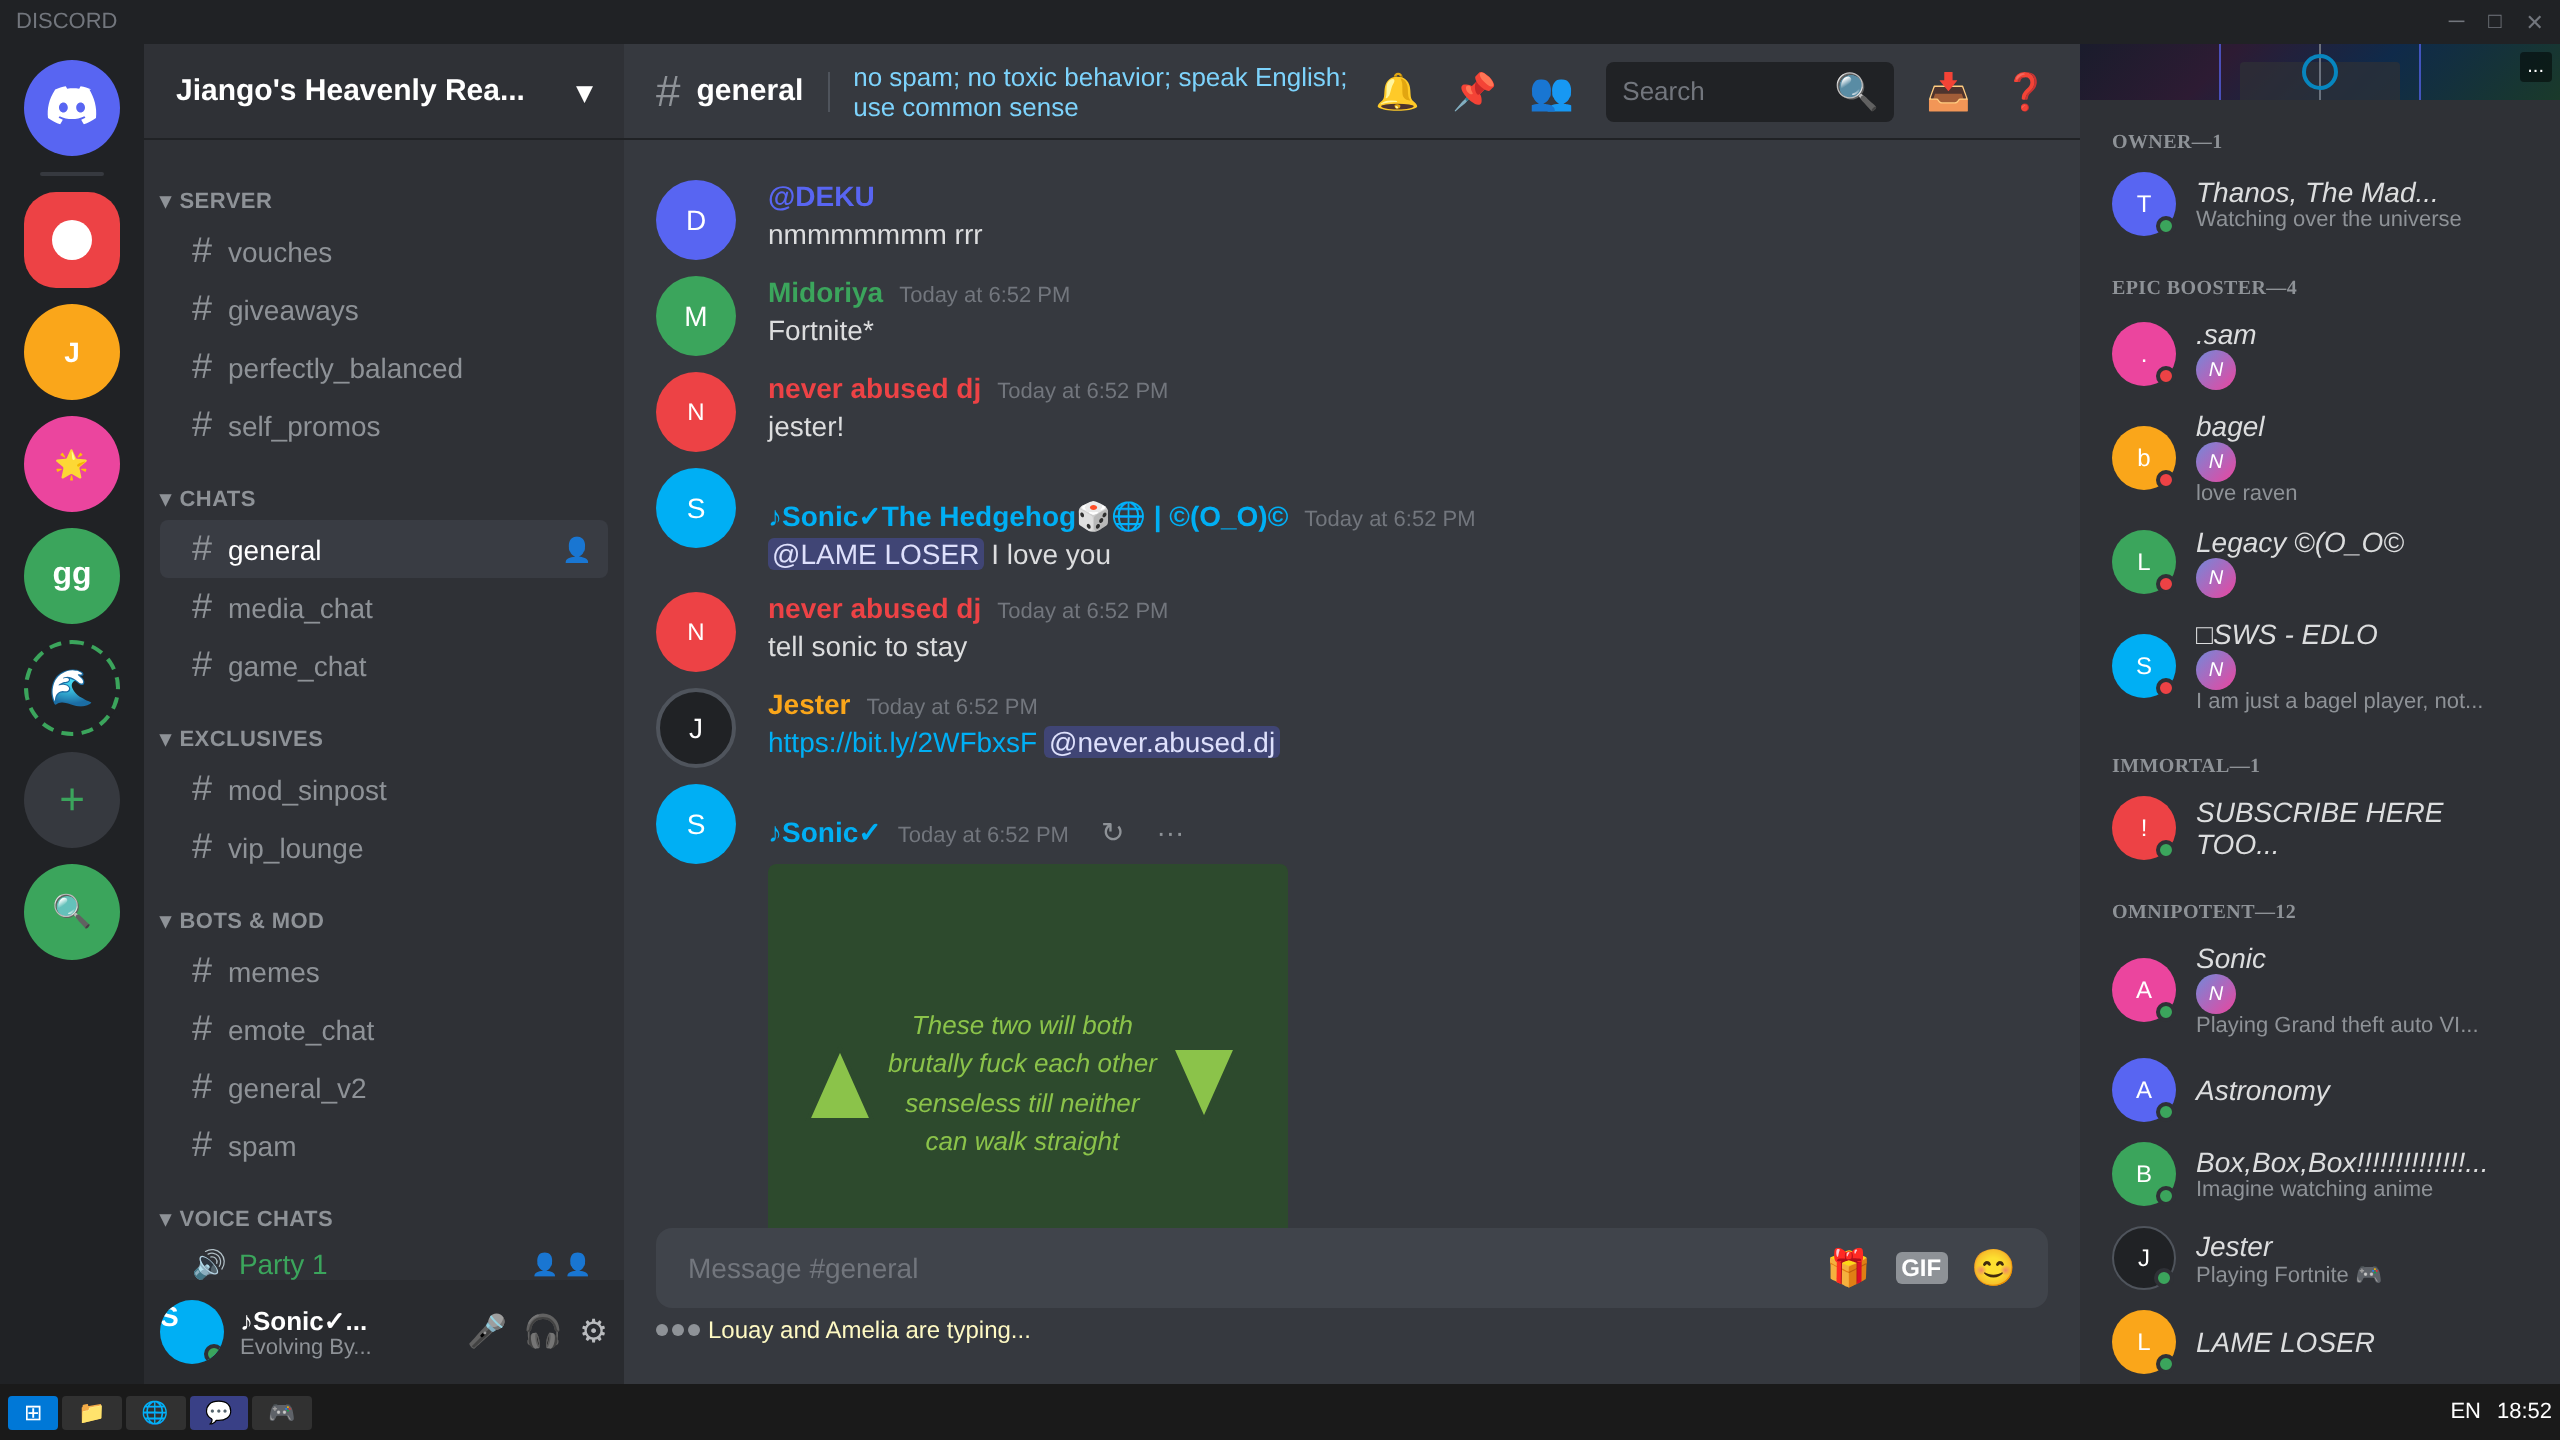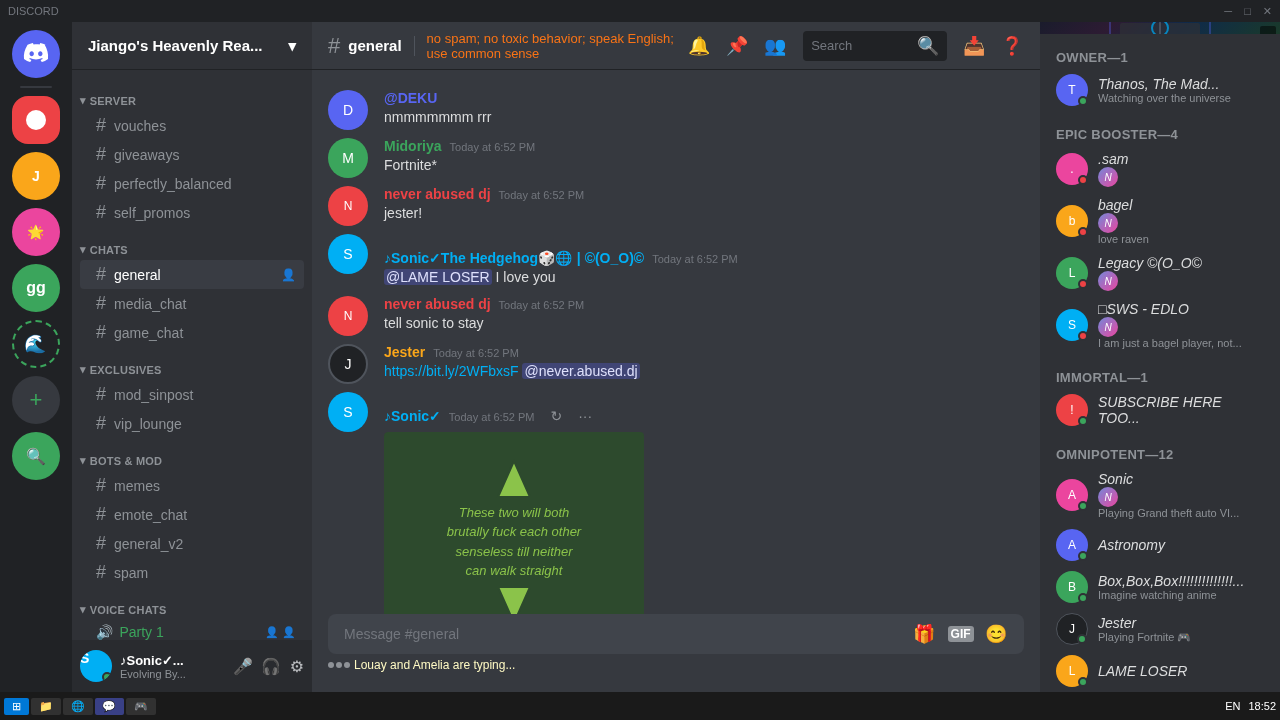--- a/index.html
+++ b/index.html
@@ -33,21 +33,21 @@
     .user-status { font-size: 11px; color: #8e9297; }
     .user-controls { display: flex; gap: 8px; color: #b9bbbe; }
     .user-controls span { cursor: pointer; font-size: 16px; }
 
     
     .chat-area { flex: 1; display: flex; flex-direction: column; background: #36393f; overflow: hidden; }
     .chat-header { height: 48px; display: flex; align-items: center; padding: 0 16px; border-bottom: 1px solid #202225; gap: 8px; }
     .chat-header-hash { color: #8e9297; font-size: 22px; }
     .chat-header-name { font-weight: 700; font-size: 15px; color: #fff; }
     .chat-header-divider { width: 1px; height: 20px; background: #4f545c; margin: 0 4px; }
-    .chat-header-topic { color: #f97316; font-size: 13px; flex: 1; }
+    .chat-header-topic { color: #7dd3fc; font-size: 13px; flex: 1; }
     .chat-header-icons { display: flex; gap: 16px; align-items: center; color: #b9bbbe; }
     .chat-header-icons span { cursor: pointer; font-size: 18px; }
     .search-box { background: #202225; border-radius: 4px; padding: 4px 8px; display: flex; align-items: center; gap: 6px; width: 144px; }
     .search-box input { background: none; border: none; outline: none; color: #dcddde; font-size: 13px; width: 100px; }
     .search-box input::placeholder { color: #72767d; }
 
     
     .messages-container { flex: 1; overflow-y: auto; padding: 16px 0; }
     .message-group { display: flex; padding: 4px 16px; gap: 16px; }
     .avatar-col { width: 40px; flex-shrink: 0; }
@@ -76,21 +76,21 @@
     .chat-input-icons { display: flex; gap: 12px; align-items: center; color: #b9bbbe; }
     .chat-input-icons span { cursor: pointer; font-size: 18px; }
     .typing-indicator { padding: 4px 0; font-size: 12px; color: #fef9c3; display: flex; align-items: center; gap: 4px; }
     .typing-dots { display: flex; gap: 2px; }
     .typing-dot { width: 6px; height: 6px; background: #8e9297; border-radius: 50%; }
 
     
     .right-sidebar { width: 240px; background: #2f3136; display: flex; flex-direction: column; overflow-y: auto; }
     .screenshot-preview { width: 100%; height: 130px; background: #202225; position: relative; overflow: hidden; }
     .screenshot-inner { width: 100%; height: 100%; background: linear-gradient(135deg, #1a1a2e, #16213e, #0f3460); opacity: 0.8; }
-    .member-category { padding: 16px 20px 4px 16px; font-size: 13px; font-weight: 700; color: #8e9297; text-transform: uppercase; letter-spacing: 0.02em; }
+    .member-category { padding: 16px 20px 4px 16px; font-size: 10px; font-weight: 700; color: #8e9297; text-transform: uppercase; letter-spacing: 0.02em; font-family: Liberation Serif, serif; }
     .member-item { display: flex; align-items: center; padding: 4px 8px; border-radius: 4px; margin: 1px 8px; cursor: pointer; gap: 10px; }
     .member-avatar { width: 32px; height: 32px; border-radius: 50%; background: #5865f2; position: relative; flex-shrink: 0; }
     .member-name { font-size: 14px; color: #8e9297; font-style: italic; }
     .member-name.active { color: #dcddde; }
     .member-status-dot { width: 10px; height: 10px; border-radius: 50%; background: #3ba55c; position: absolute; bottom: 0; right: 0; border: 2px solid #2f3136; }
     .member-status-dot.dnd { background: #ed4245; }
     .member-game { font-size: 11px; color: #8e9297; white-space: nowrap; overflow: hidden; text-overflow: ellipsis; max-width: 150px; }
 
     
     ::-webkit-scrollbar { width: 4px; }
@@ -387,21 +387,21 @@
           <div class="msg-content">
             <div class="msg-header">
               <span class="msg-author cyan">♪Sonic✓</span>
               <span class="msg-timestamp">Today at 6:52 PM</span>
               <span style="margin-left:8px;color:#8e9297;cursor:pointer;font-size:14px;">↻</span>
               <span style="margin-left:8px;color:#8e9297;cursor:pointer;font-size:14px;">···</span>
             </div>
 
             <div class="msg-image">
               <div class="msg-image-placeholder">
-                <div style="display:flex;flex-direction:column;align-items:center;gap:4px;width:100%;">
+                <div style="display:flex;flex-direction:row;align-items:center;gap:4px;width:100%;">
 
                   <svg width="40" height="40" viewBox="0 0 40 40">
                       <polygon points="20,2 36,38 4,38" fill="#8bc34a" stroke="#2d4a2d" stroke-width="2"></polygon>
                     </svg>
                   <div class="meme-text" style="white-space:pre-line;">These two will both
 brutally fuck each other
 senseless till neither
 can walk straight</div>
 
                   <svg width="40" height="40" viewBox="0 0 40 40">

